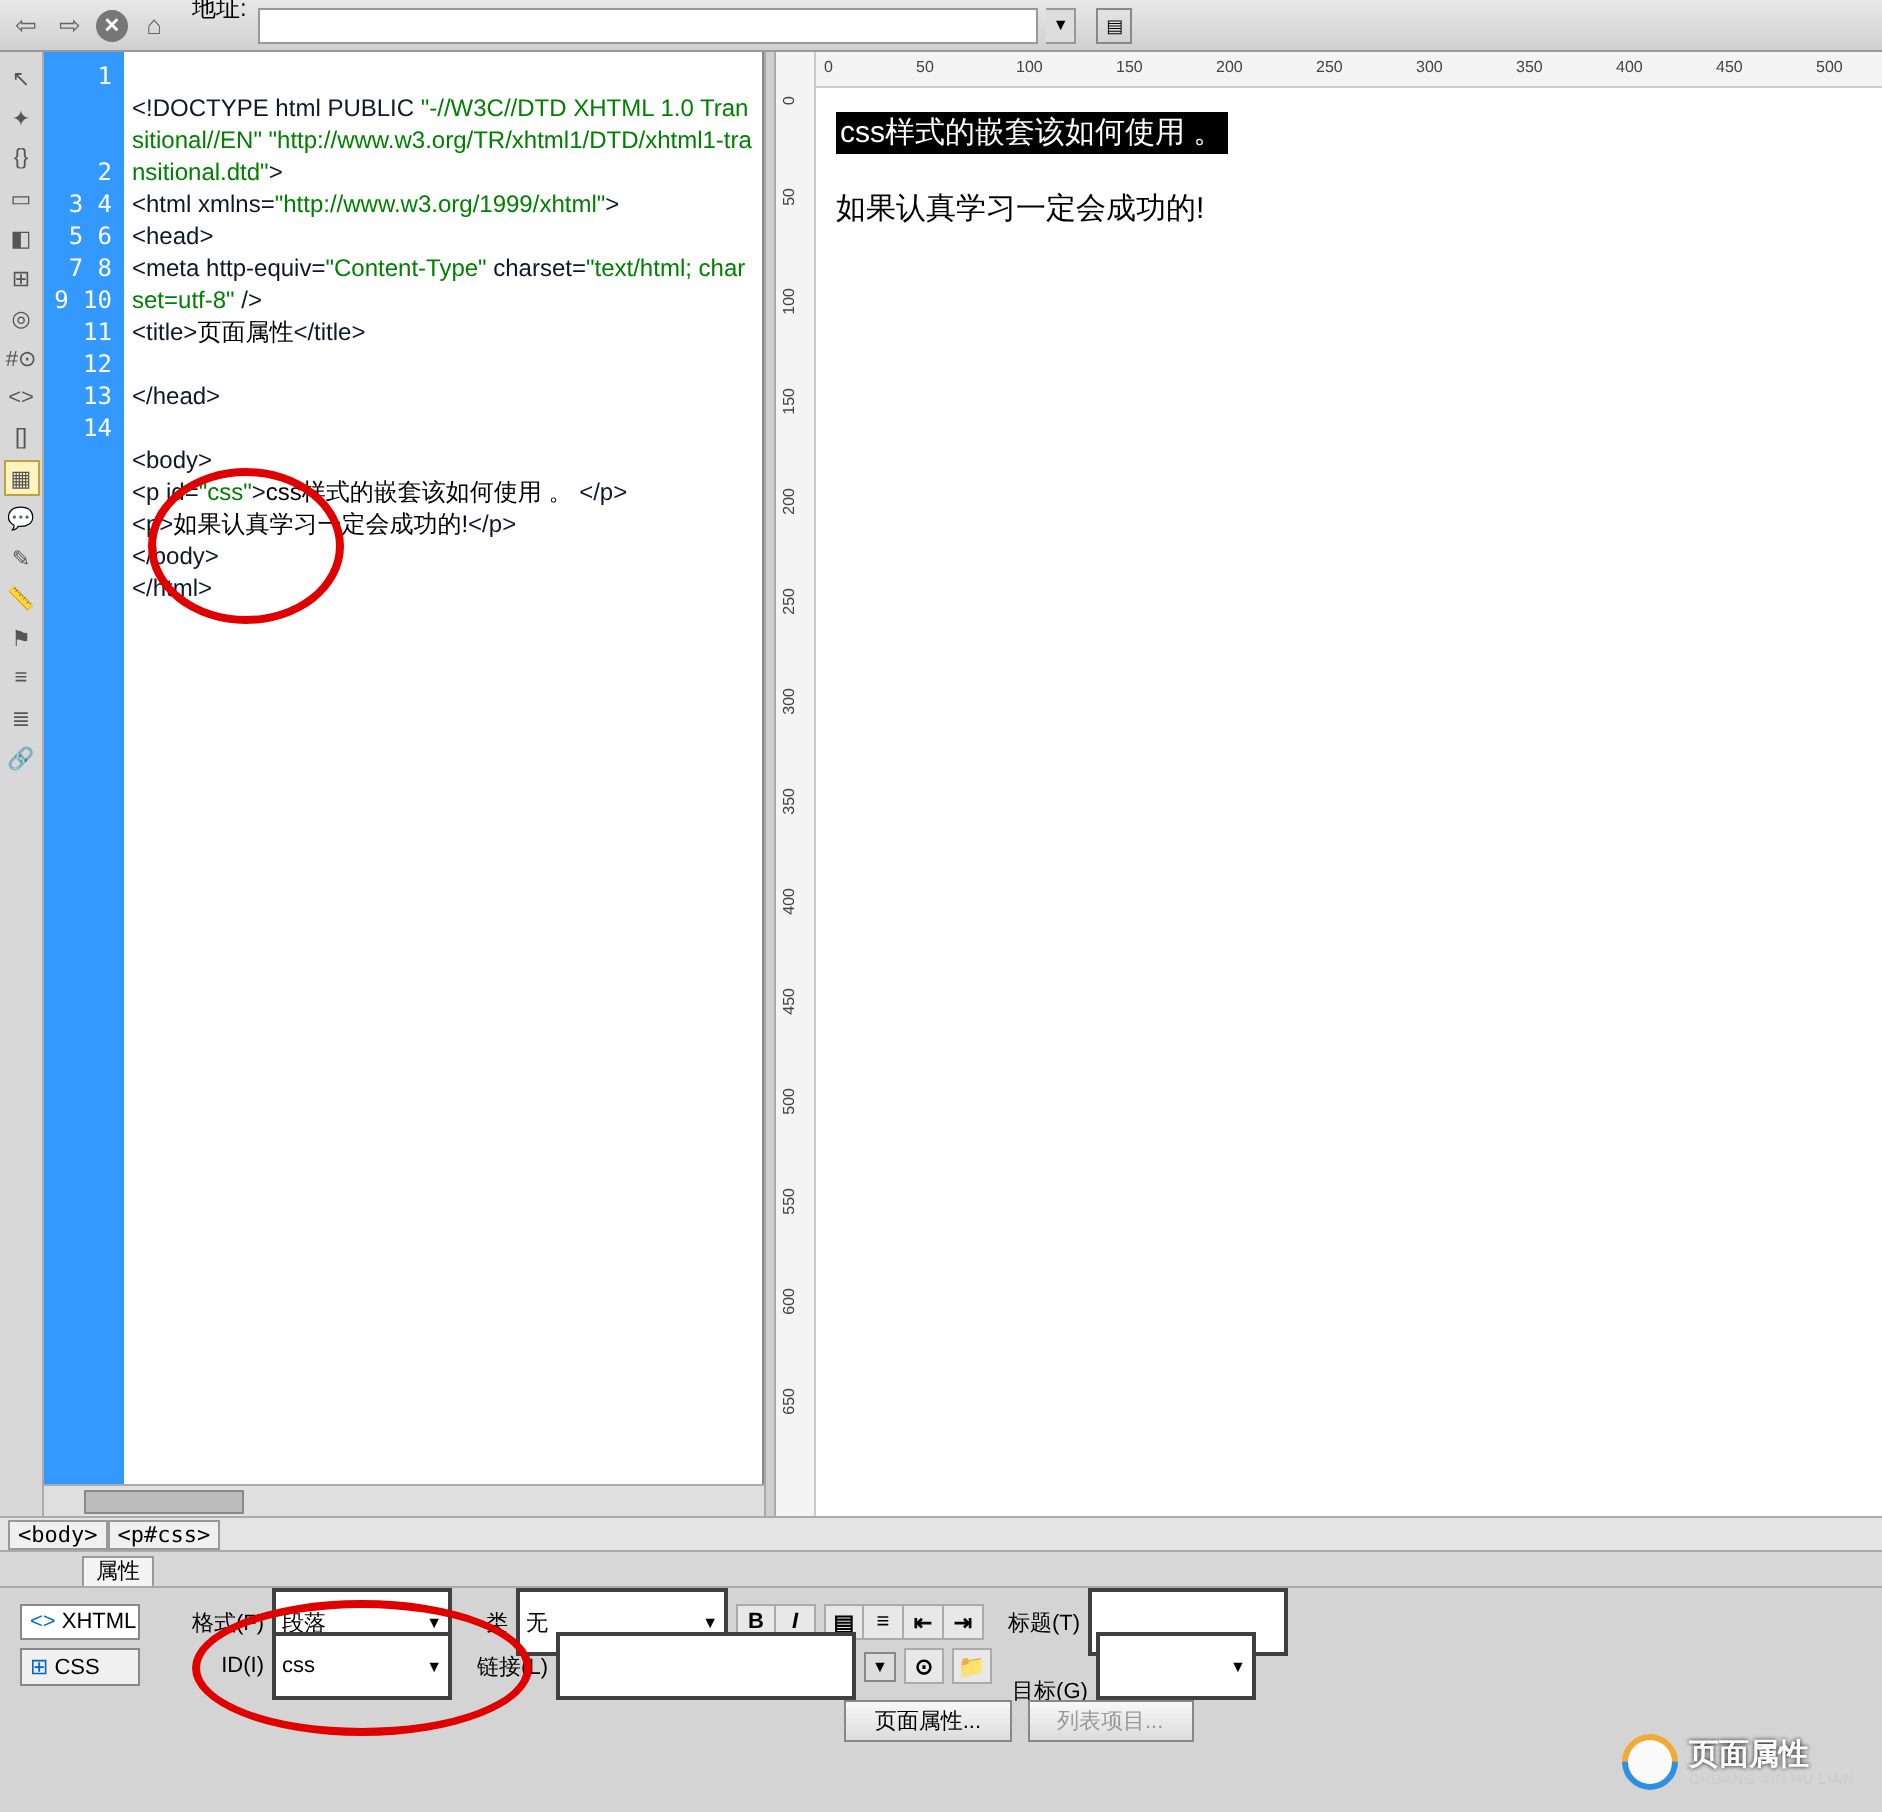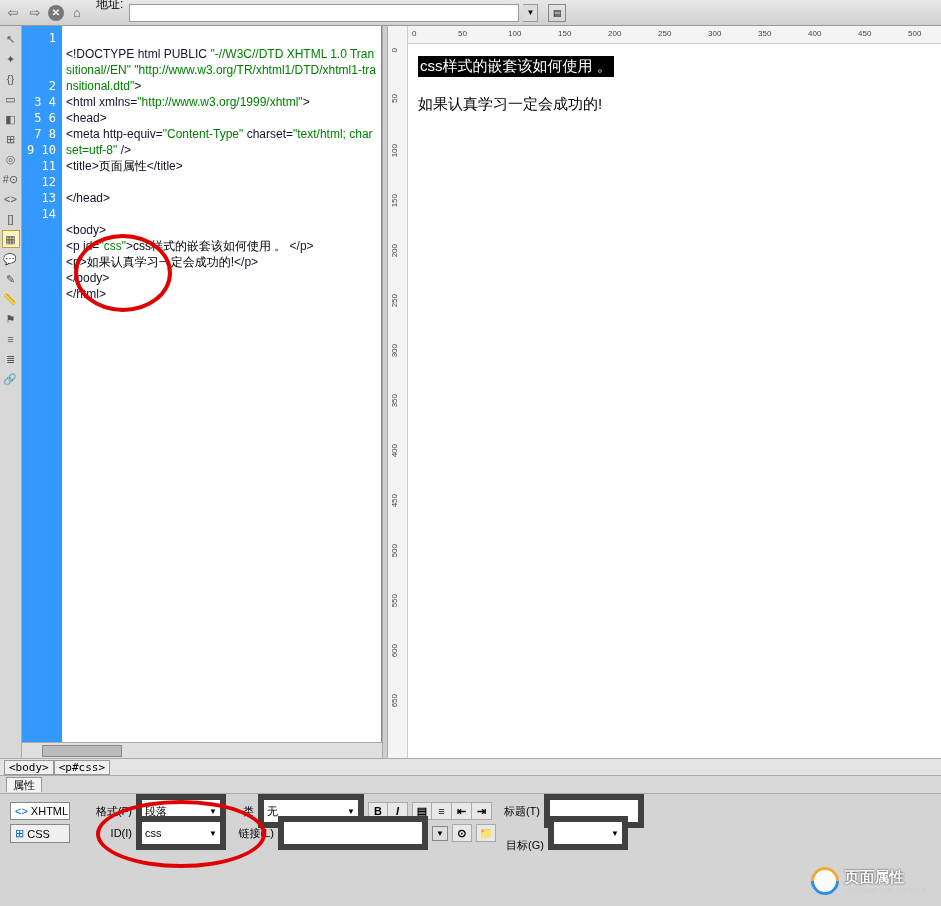--- a/index.html
+++ b/index.html
@@ -30,29 +30,29 @@
 .h-ruler { height: 18px; background: #f4f4f4; border-bottom: 1px solid #ccc; position: relative; font-size: 8px; color: #444; }
 .h-ruler .label { position: absolute; top: 3px; font-size: 8px; }
 .canvas { position: absolute; top: 18px; left: 0; right: 0; bottom: 0; background: #fff; padding: 12px 10px; }
 .highlight { background: #000; color: #fff; font-size: 15px; padding: 1px 2px; display: inline-block; }
 .plain-text { font-size: 15px; margin-top: 18px; }
 .scroll-h { position: absolute; bottom: 0; left: 22px; right: 0; height: 16px; background: #e0e0e0; border-top:1px solid #aaa; }
 .scroll-h .thumb { position:absolute; left:20px; top:2px; height:12px; width:80px; background:#bcbcbc; border:1px solid #888;}
 .breadcrumb { height: 18px; background: #e4e4e4; border-top: 1px solid #aaa; border-bottom: 1px solid #aaa; font-size: 11px; display: flex; align-items: center; padding-left: 4px; gap: 0; }
 .breadcrumb span { border:1px solid #999; padding:0 4px; background:#f0f0f0; font-family: Consolas, monospace; }
 .props-tab { height: 18px; background: #d8d8d8; border-bottom: 1px solid #aaa; font-size: 11px; padding: 2px 6px; }
-.props-tab span { background:#f4f4f4; border:1px solid #999; border-bottom:none; padding:1px 6px; }
+.props-tab span { background:#f4f4f4; border:1px solid #999; border-bottom:none; padding:1px 6px;margin-left:35px; }
 .properties { background: #d4d4d4; padding: 6px 10px 10px 10px; position: relative; height: 112px; }
 .prop-left { position: absolute; left: 10px; top: 8px; width: 60px; }
 .prop-left .btn { border:1px solid #888; background:#f0f0f0; font-size:11px; padding:2px 4px; margin-bottom:4px; display:flex; align-items:center; gap:3px; cursor:pointer; }
 .prop-left .btn.active { background:#fff; }
 .prop-grid { margin-left: 78px; font-size: 11px; }
 .prop-row { display: flex; align-items: center; height: 22px; gap: 4px; }
 .prop-row label { width: 44px; text-align: right; }
-.prop-row .sel, .prop-row .inp { height: 34px; border:6px solid #404040; background:#fff; font-size:11px; padding:0 3px; }
+.prop-row .sel, .prop-row .inp { height: 34px; border:2px solid #404040; background:#fff; font-size:11px; padding:0 3px; }
 .prop-row .sel { width: 90px; display:flex; align-items:center; justify-content:space-between; }
 .prop-row .sel .arrow { font-size:8px; }
 .prop-row .wide { width: 106px; }
 .prop-row .link-inp { width: 150px; }
 .fmt-btn { width:20px; height:18px; border:1px solid #aaa; background:#e8e8e8; display:inline-flex; align-items:center; justify-content:center; font-size:11px; font-weight:bold; cursor:pointer; }
 .fmt-group { display:flex; gap:0; }
 .fmt-group .fmt-btn { border-left:none; }
 .fmt-group .fmt-btn:first-child { border-left:1px solid #aaa; }
 .bottom-buttons { display:flex; gap:8px; justify-content:center; margin-top:6px; }
 .bottom-buttons .bbtn { border:1px solid #888; background:linear-gradient(#f8f8f8,#dcdcdc); padding:2px 14px; font-size:11px; cursor:pointer; }
@@ -240,20 +240,24 @@
       <input class="inp link-inp" value="" style="">
       <span class="arrow" style="border:1px solid #888;padding:2px 3px;background:#ddd;font-size:8px;">▼</span>
       <div class="fmt-btn">⊙</div>
       <div class="fmt-btn">📁</div>
       <label style="width:44px;margin-top:25px;">目标(G)</label>
       <div class="sel" style="width:80px;">
           <span></span>
           <span class="arrow">▼</span>
         </div>
     </div>
+    <div class="bottom-buttons">
+      <div class="bbtn">页面属性...</div>
+      <div class="bbtn disabled">列表项目...</div>
+    </div>
   </div>
   <div class="red-circle" style="left:96px; top:6px; width:170px; height:68px;"></div>
 </div>
 
 <div class="watermark">
   <div class="logo"></div>
   <div>
     <div class="txt">页面属性</div>
     <div class="sub">CHUANG XIN HU LIAN</div>
   </div>

